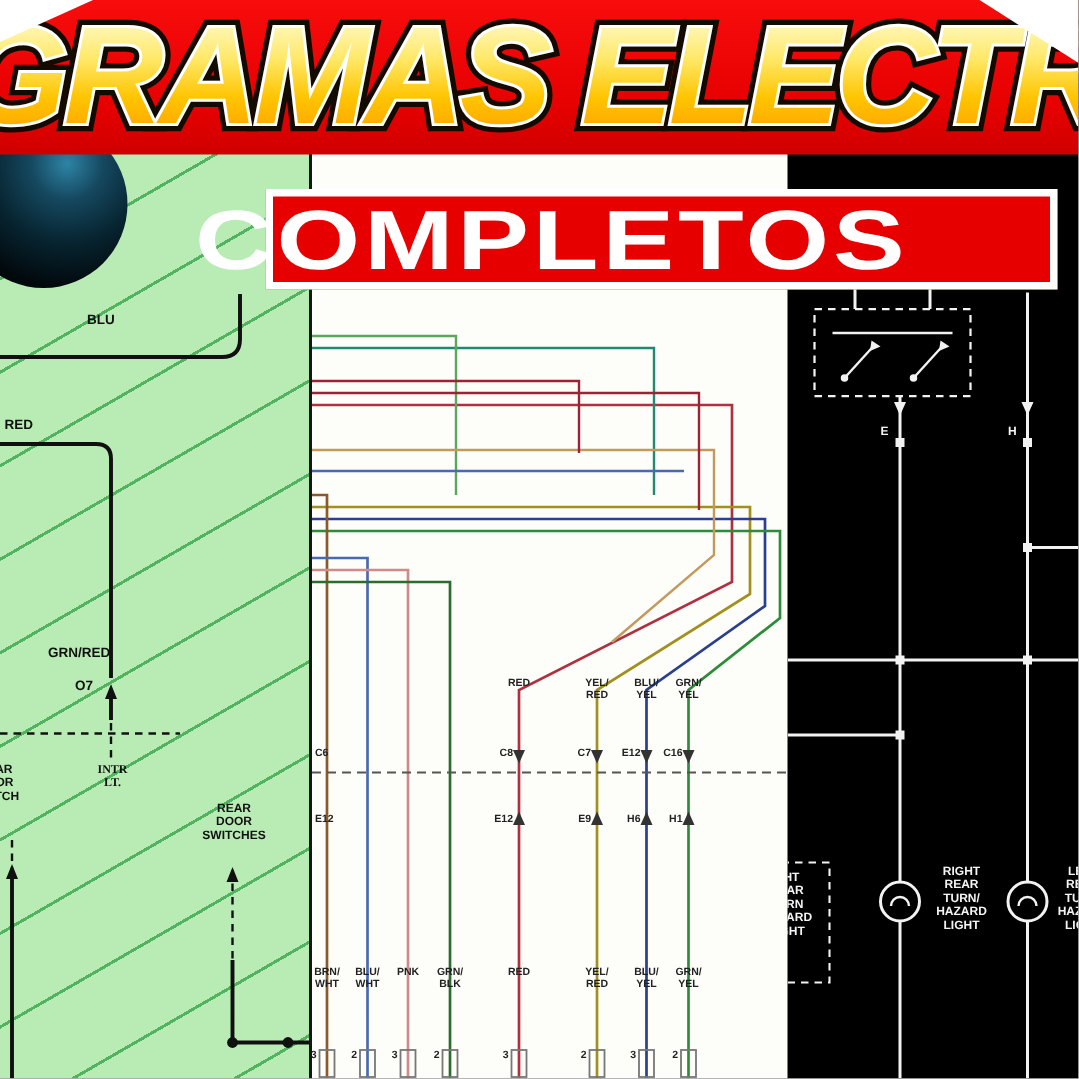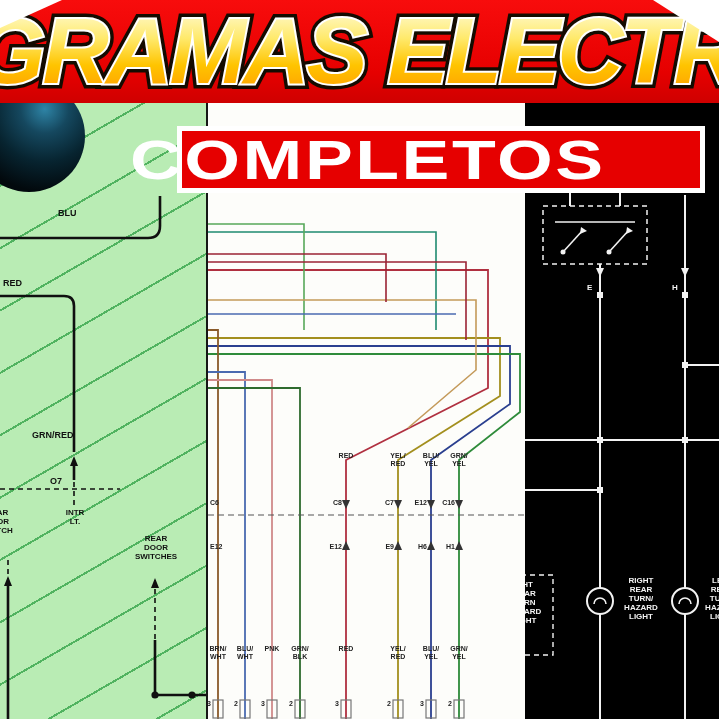--- a/index.html
+++ b/index.html
@@ -95,22 +95,22 @@
         <polygon points="70,466 78,466 74,456"></polygon>
         <polygon points="4,586 12,586 8,576"></polygon>
         <polygon points="151,588 159,588 155,578"></polygon>
         <circle cx="155" cy="695" r="3.6"></circle>
         <circle cx="192" cy="695" r="3.6"></circle>
       </g>
     </svg>
     <div class="lbl lbl-dark s9" style="left:10px;top:208px;margin-left:48px;">BLU</div>
     <div class="lbl lbl-dark s9" style="left:3px;top:278px;">RED</div>
     <div class="lbl lbl-dark s9" style="left:32px;top:430px;">GRN/RED</div>
-    <div class="lbl lbl-dark s9" style="left:50px;top:476px;">O7</div>
-    <div class="lbl lbl-dark s8 ctr" style="left:56px;top:508px;width:38px;">INTR
+    <div class="lbl lbl-dark s9" style="left:50px;top:452px;">O7</div>
+    <div class="lbl lbl-dark s8 ctr" style="left:56px;top:508px;width:38px;font-family:Liberation Serif, serif;">INTR
 LT.</div>
     <div class="lbl lbl-dark s8 ctr" style="left:124px;top:534px;width:64px;">REAR
 DOOR
 SWITCHES</div>
     <div class="lbl lbl-dark s8 ctr" style="left:-34px;top:508px;width:62px;">REAR
 DOOR
 SWITCH</div>
   </div>
 
   <div class="panel panel-mid">

